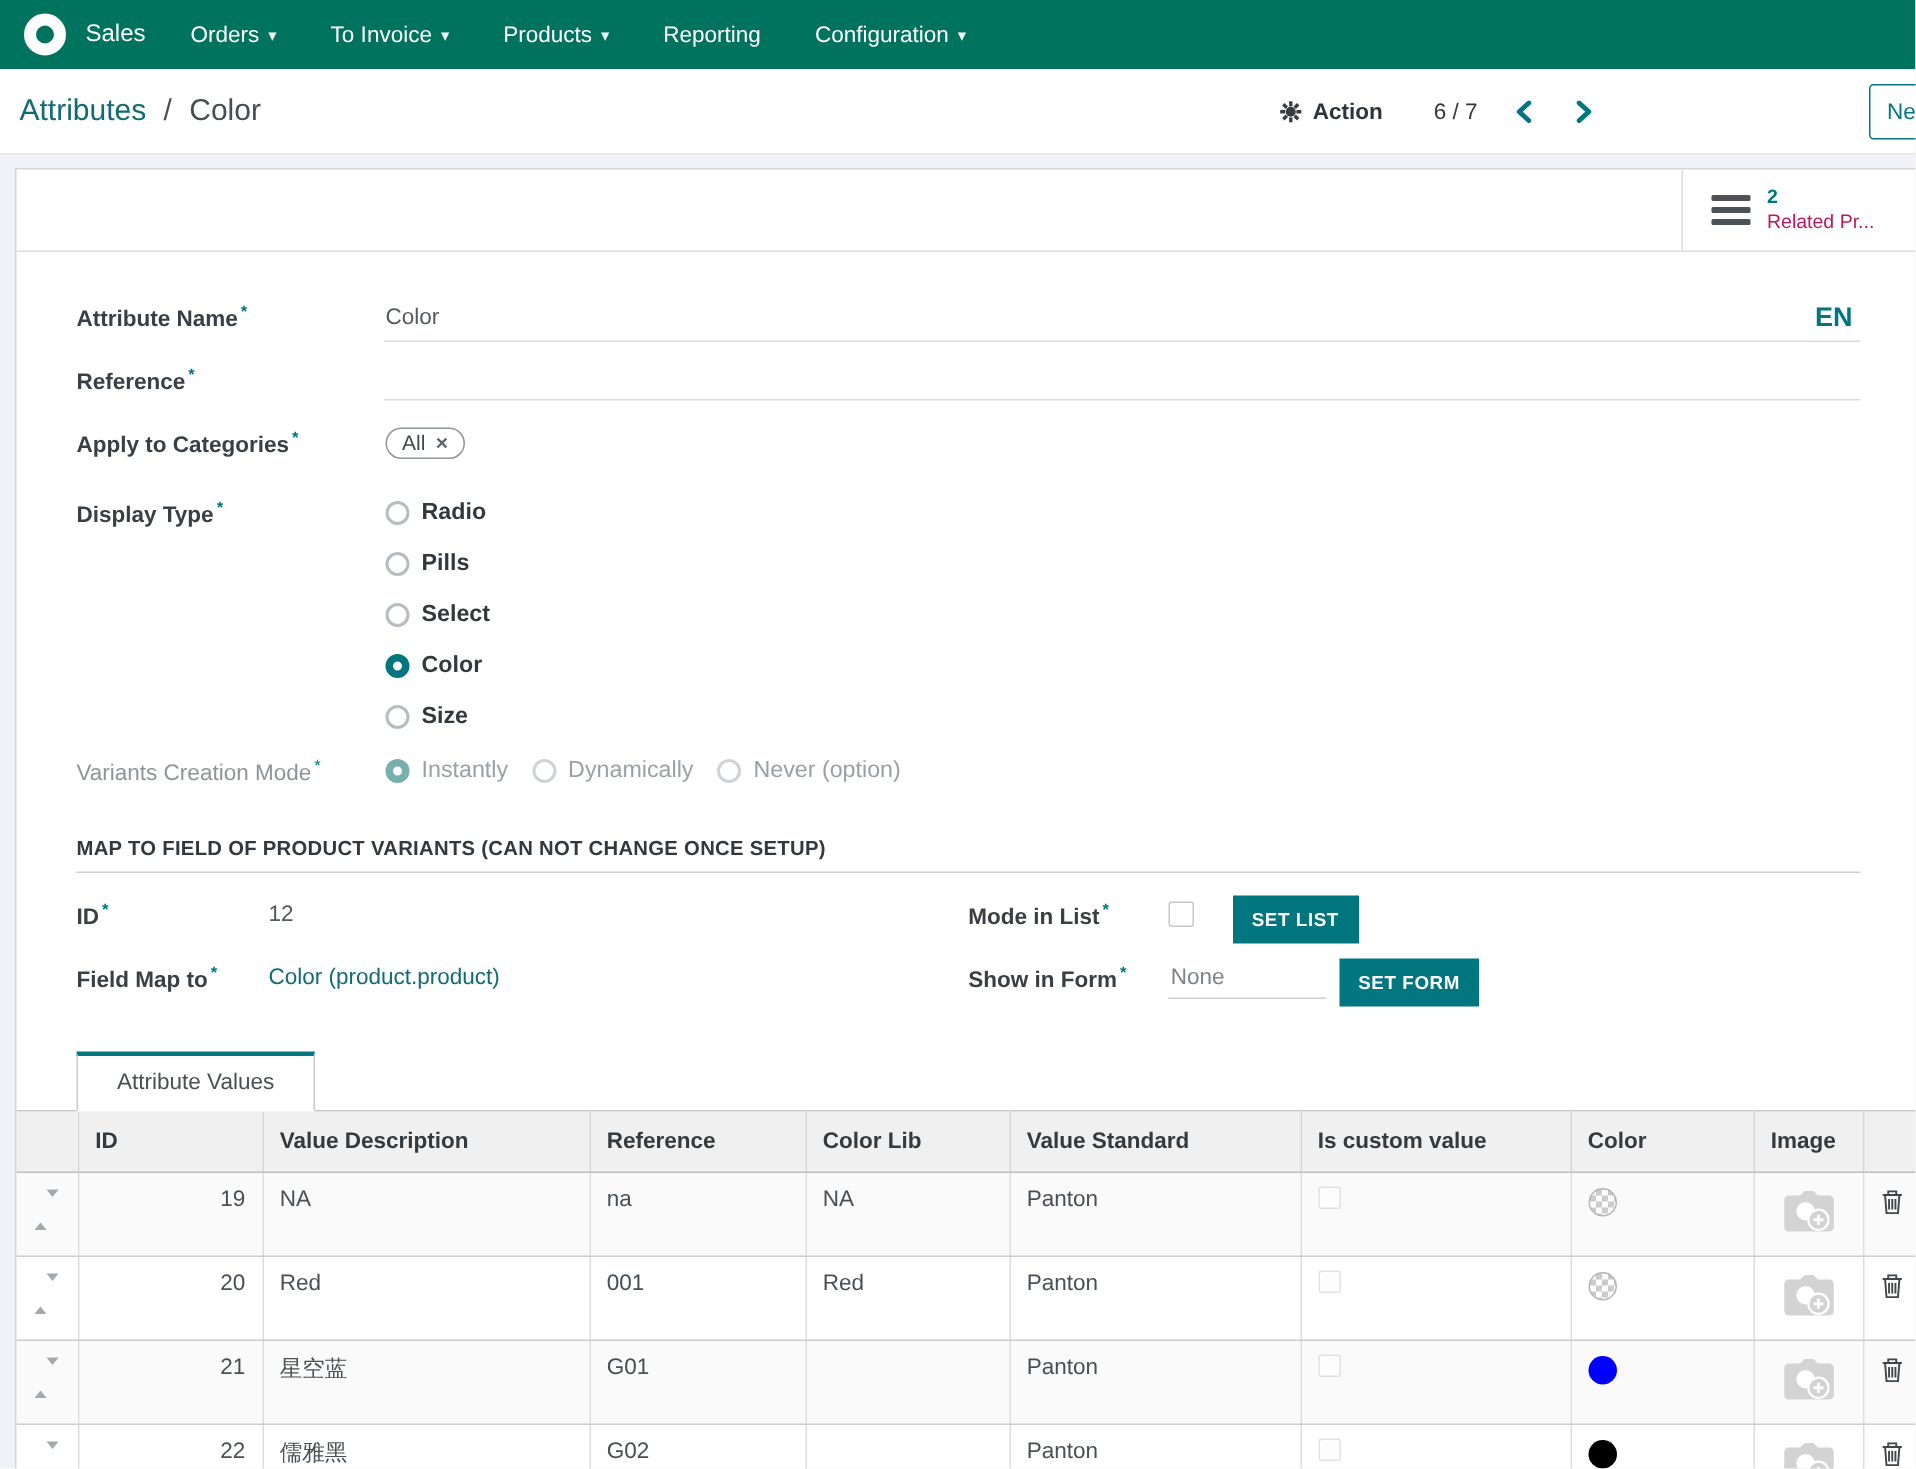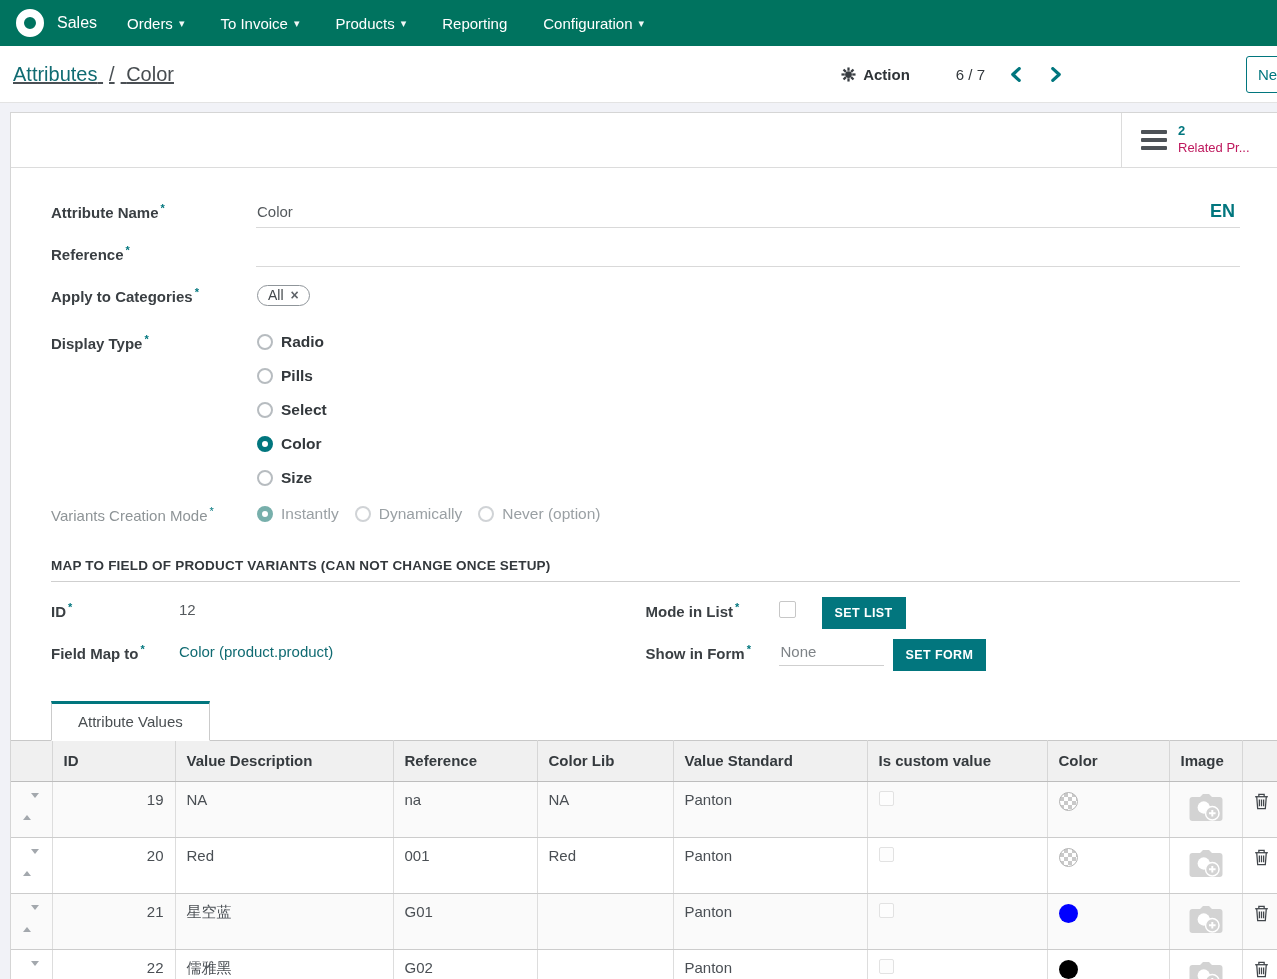--- a/index.html
+++ b/index.html
@@ -17,27 +17,27 @@
   
   .topnav{ height:46px; background:var(--nav-bg); display:flex; align-items:center; padding:0 16px; }
   .brand{ display:flex; align-items:center; gap:13px; }
   .logo{ width:28px; height:28px; border-radius:50%; border:8px solid #fff; display:inline-block; }
   .app-name{ color:#ffffff; font-size:16px; cursor:pointer; }
   .menus{ display:flex; align-items:center; gap:36px; margin-left:30px; }
   .menu{ color:#fff; font-size:15px; cursor:pointer; display:flex; align-items:center; gap:6px; white-space:nowrap; }
   .caret{ font-size:11px; opacity:.95; }
   
   .control-panel{ height:57px; background:#fff; border-bottom:1px solid #e3e3e3; display:flex; align-items:center; justify-content:space-between; padding-left:13px; position:relative; }
-  .breadcrumb{ font-size:20px;text-decoration:underline; }
+  .breadcrumb{ font-size:20px; }
   .breadcrumb a{ color:var(--link-color); text-decoration:none; cursor:pointer; }
   .breadcrumb .sep{ color:#4b5155; margin:0 6px; }
   .breadcrumb .current{ color:#474c50; }
   .cp-right{ display:flex; align-items:center; gap:22px; margin-right:212px; }
   .action-btn{ display:flex; align-items:center; gap:7px; font-size:15px; font-weight:700; color:#2f3438; cursor:pointer; }
-  .pager-count{ font-size:15px; color:#33383c; margin-left:24px;text-align:center; }
+  .pager-count{ font-size:15px; color:#33383c; margin-left:12px;text-align:center; }
   .pg{ background:none; border:none; padding:2px; cursor:pointer; display:flex; }
   .new-btn{ position:absolute; left:1246px; top:10px; height:37px; width:78px; background:#fff; border:1px solid var(--accent); border-radius:3px; color:var(--accent); font-size:15px; text-align:left; padding-left:11px; cursor:pointer; font-family:inherit; }
   
   .sheet{ position:absolute; top:112px; left:10px; right:0; bottom:-2px; background:#fff; border:1px solid #d5d5d5; border-right:none; }
   .button-box{ height:55px; border-bottom:1px solid #dcdcdc; display:flex; justify-content:flex-end; }
   .stat-button{ border-left:1px solid #dcdcdc; min-width:156px; display:flex; align-items:center; gap:11px; padding:0 8px 0 19px; cursor:pointer; }
   .bars{ display:flex; flex-direction:column; gap:4px; }
   .bars i{ width:26px; height:4px; background:#4d5257; border-radius:1px; }
   .stat-text{ font-size:13px; line-height:1.3; overflow:hidden; }
   .stat-value{ display:block; color:var(--accent); font-weight:700; }

